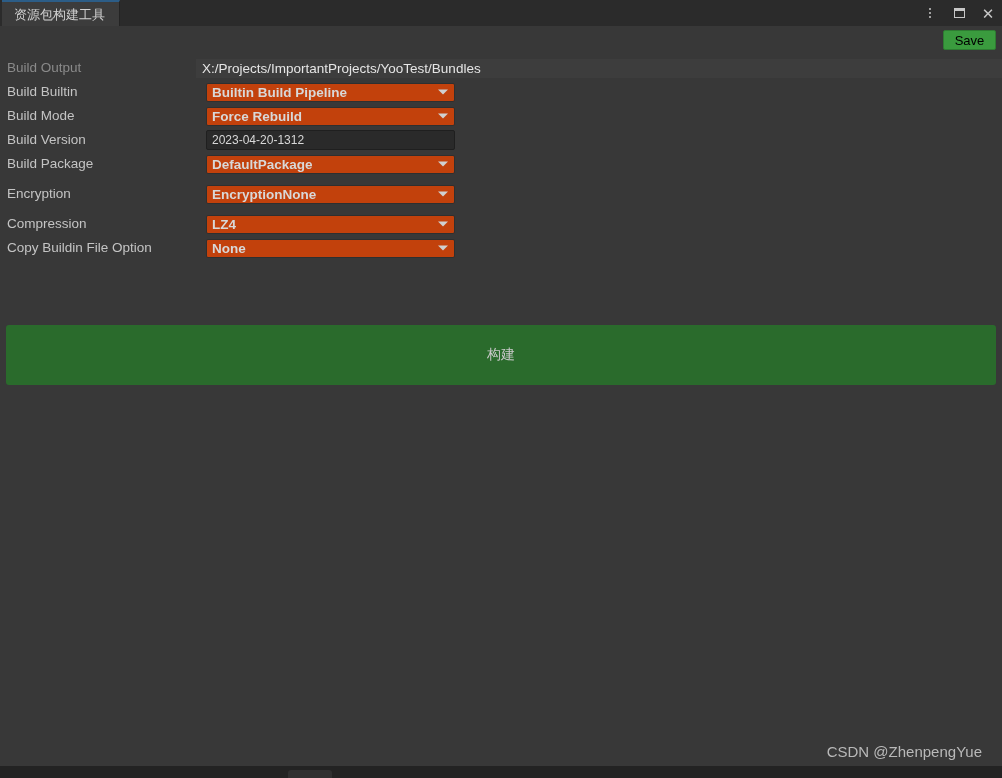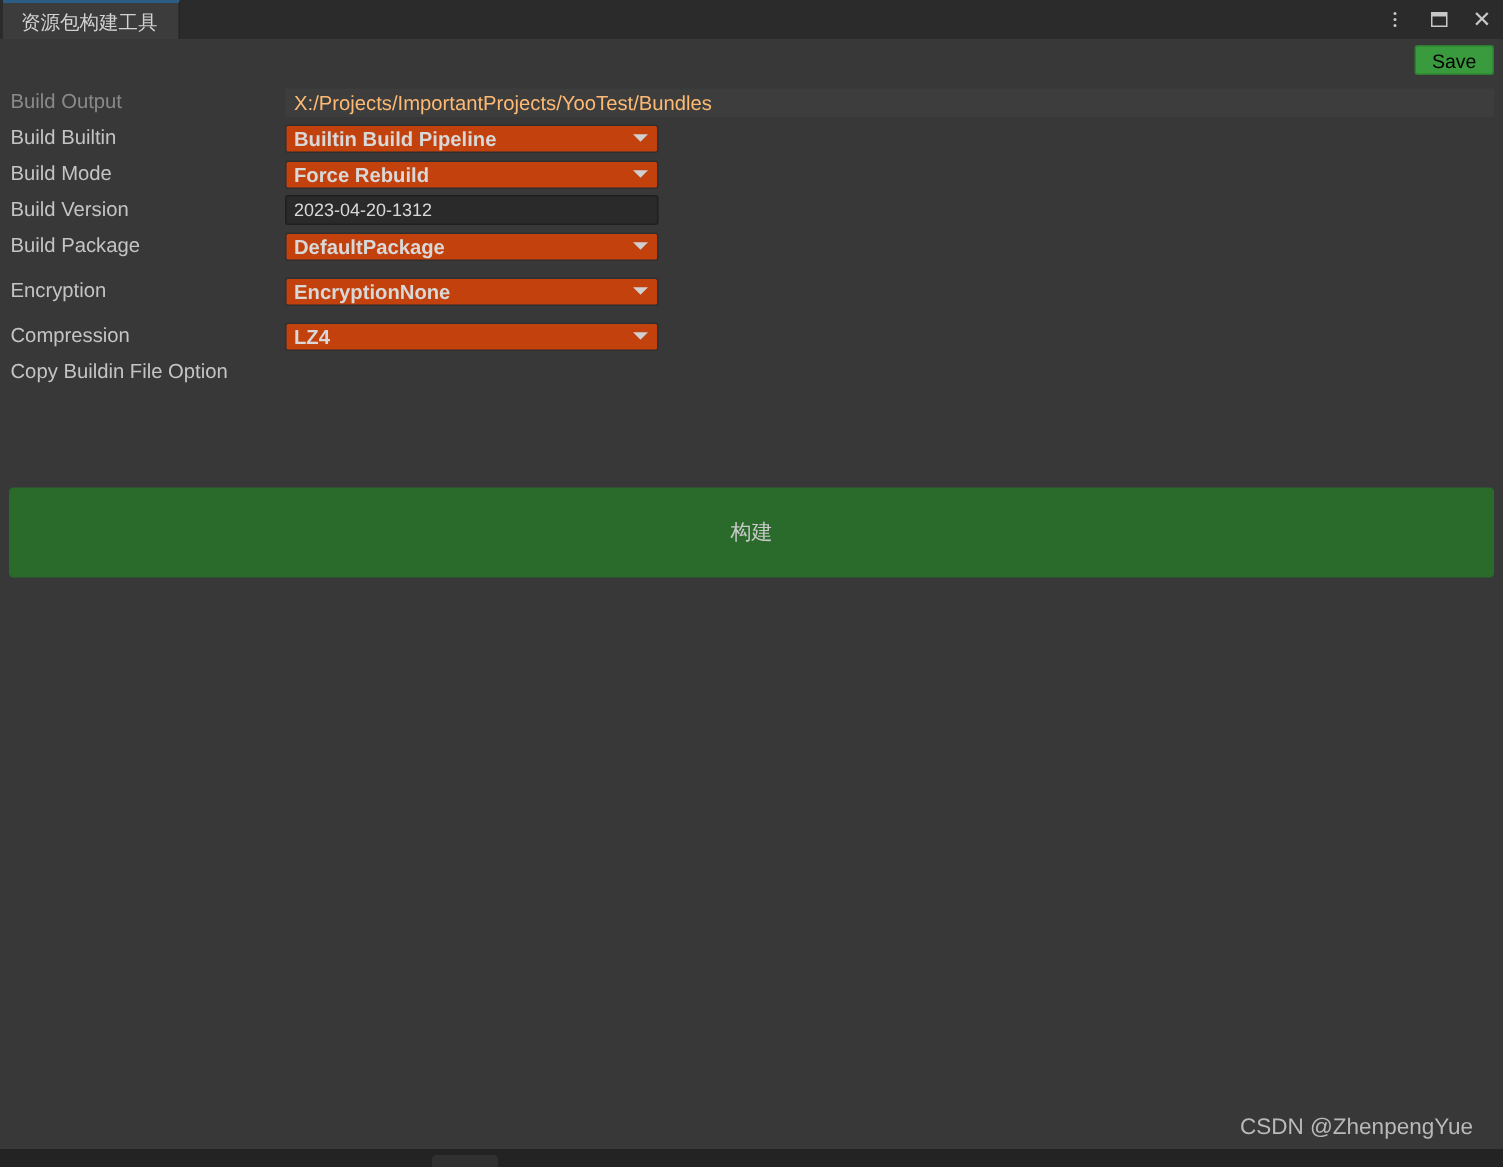--- a/index.html
+++ b/index.html
@@ -121,20 +121,21 @@
     position: absolute;
     left: 0;
     top: 56px;
     width: 1002px;
   }
   .row {
     position: relative;
     height: 24px;
     display: flex;
     align-items: center;
+    gap: 16px;
   }
   .row.gap-before { margin-top: 6px; }
 
   .lbl {
     width: 190px;
     padding-left: 7px;
     box-sizing: border-box;
     font-size: 13.5px;
     color: #c4c4c4;
     white-space: nowrap;
@@ -145,21 +146,21 @@
   .ctrl { position: relative; }
 
   .readonly-path {
     width: 806px;
     height: 19px;
     display: flex;
     align-items: center;
     padding-left: 6px;
     box-sizing: border-box;
     background: #3d3d3d;
-    color: #fdba74;
+    color: #e5e5e5;
     font-size: 13.5px;
     white-space: nowrap;
     overflow: hidden;
   }
 
   .dropdown {
     width: 249px;
     height: 19px;
     background: #c2410c;
     border: 1px solid #2f2f2f;
@@ -344,20 +345,26 @@
         <div class="dropdown">
           <span>LZ4</span>
           <span class="caret"></span>
         </div>
       </div>
     </div>
 
 
     <div class="row">
       <div class="lbl">Copy Buildin File Option</div>
+      <div class="ctrl">
+        <div class="dropdown">
+          <span>None</span>
+          <span class="caret"></span>
+        </div>
+      </div>
     </div>
 
   </div>
 
   <div class="build-btn">构建</div>
 
   <div class="watermark">CSDN @ZhenpengYue</div>
 
   <div class="bottom-strip"></div>
   <div class="bottom-nub"></div>

